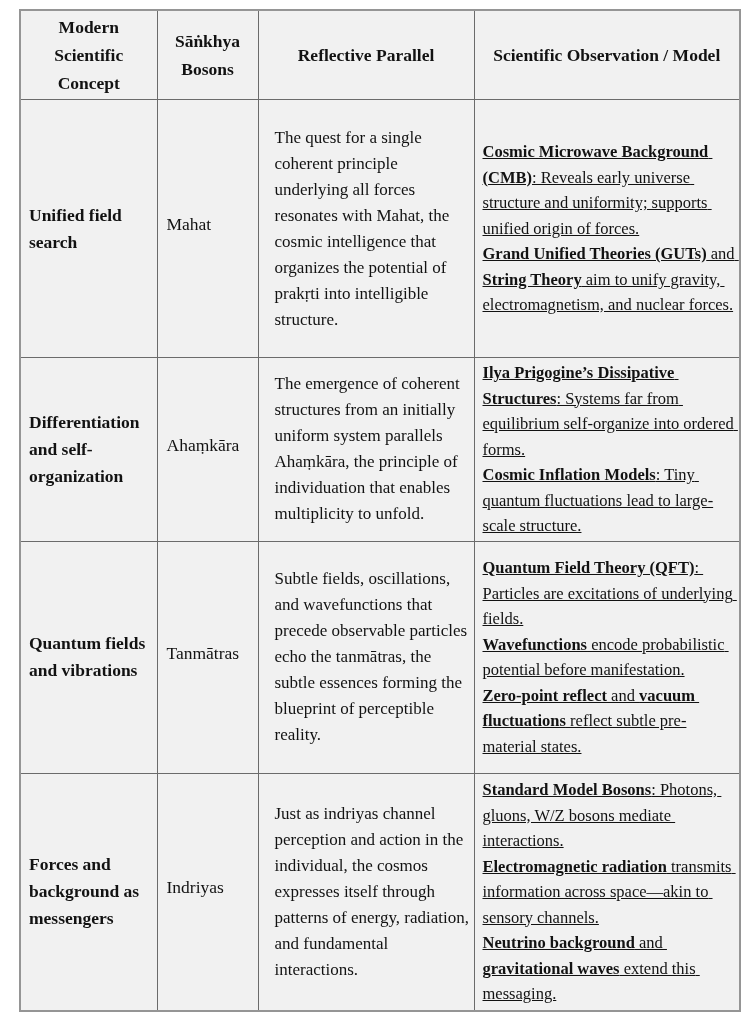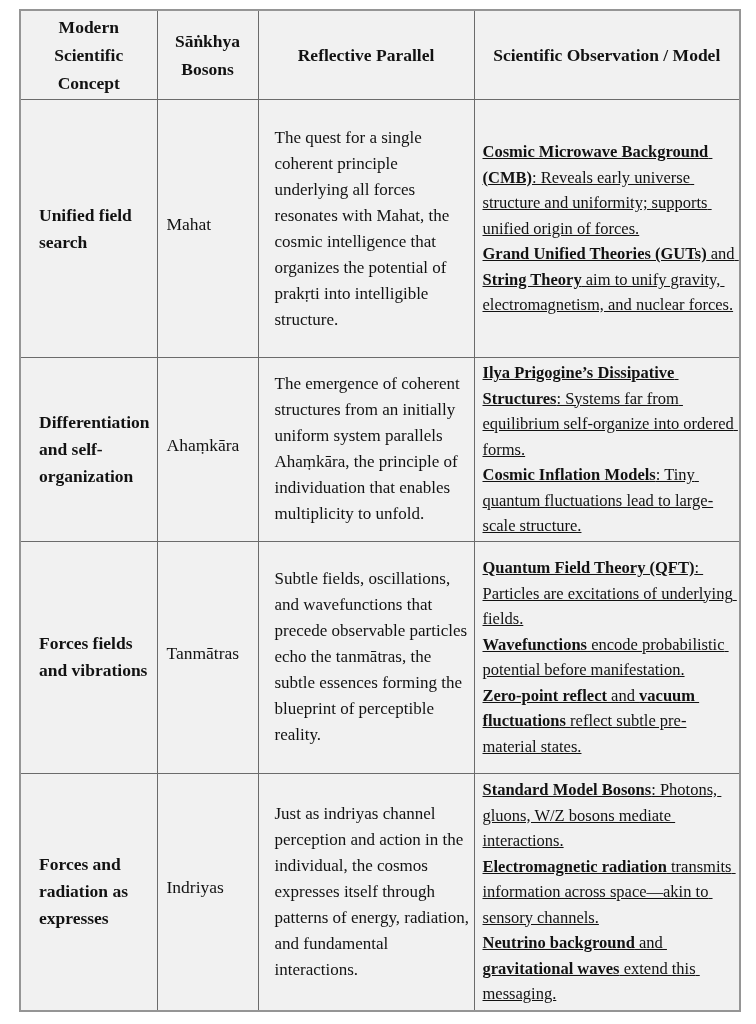--- a/index.html
+++ b/index.html
@@ -39,21 +39,21 @@
     line-height: 28px;
     text-align: center;
     padding: 2px 4px;
     height: 84px;
   }
   td.concept {
     font-weight: bold;
     font-size: 17.5px;
     line-height: 27px;
     text-align: left;
-    padding: 2px 4px 2px 18px;
+    padding: 2px 4px 2px 8px;
   }
   td.tattva {
     font-size: 17.5px;
     line-height: 27px;
     text-align: left;
     padding: 2px 4px 10px 9px;
   }
   td.parallel {
     font-size: 17px;
     line-height: 26px;
@@ -101,29 +101,29 @@
 <b>Grand Unified Theories (GUTs)</b> and <b>String Theory</b> aim to unify gravity, electromagnetism, and nuclear forces.</td>
       </tr>
       <tr class="r2">
         <td class="concept">Differentiation and self-organization</td>
         <td class="tattva">Ahaṃkāra</td>
         <td class="parallel">The emergence of coherent structures from an initially uniform system parallels Ahaṃkāra, the principle of individuation that enables multiplicity to unfold.</td>
         <td class="obs"><b>Ilya Prigogine’s Dissipative Structures</b>: Systems far from equilibrium self-organize into ordered forms.
 <b>Cosmic Inflation Models</b>: Tiny quantum fluctuations lead to large-scale structure.</td>
       </tr>
       <tr class="r3">
-        <td class="concept">Forces fields and vibrations</td>
+        <td class="concept">Quantum fields and vibrations</td>
         <td class="tattva">Tanmātras</td>
         <td class="parallel">Subtle fields, oscillations, and wavefunctions that precede observable particles echo the tanmātras, the subtle essences forming the blueprint of perceptible reality.</td>
         <td class="obs"><b>Quantum Field Theory (QFT)</b>: Particles are excitations of underlying fields.
 <b>Wavefunctions</b> encode probabilistic potential before manifestation.
 <b>Zero-point reflect</b> and <b>vacuum fluctuations</b> reflect subtle pre-material states.</td>
       </tr>
       <tr class="r4">
-        <td class="concept">Forces and radiation as expresses</td>
+        <td class="concept">Forces and background as messengers</td>
         <td class="tattva">Indriyas</td>
         <td class="parallel">Just as indriyas channel perception and action in the individual, the cosmos expresses itself through patterns of energy, radiation, and fundamental interactions.</td>
         <td class="obs"><b>Standard Model Bosons</b>: Photons, gluons, W/Z bosons mediate interactions.
 <b>Electromagnetic radiation</b> transmits information across space—akin to sensory channels.
 <b>Neutrino background</b> and <b>gravitational waves</b> extend this messaging.</td>
       </tr>
     </tbody>
   </table>
 </div>
 

